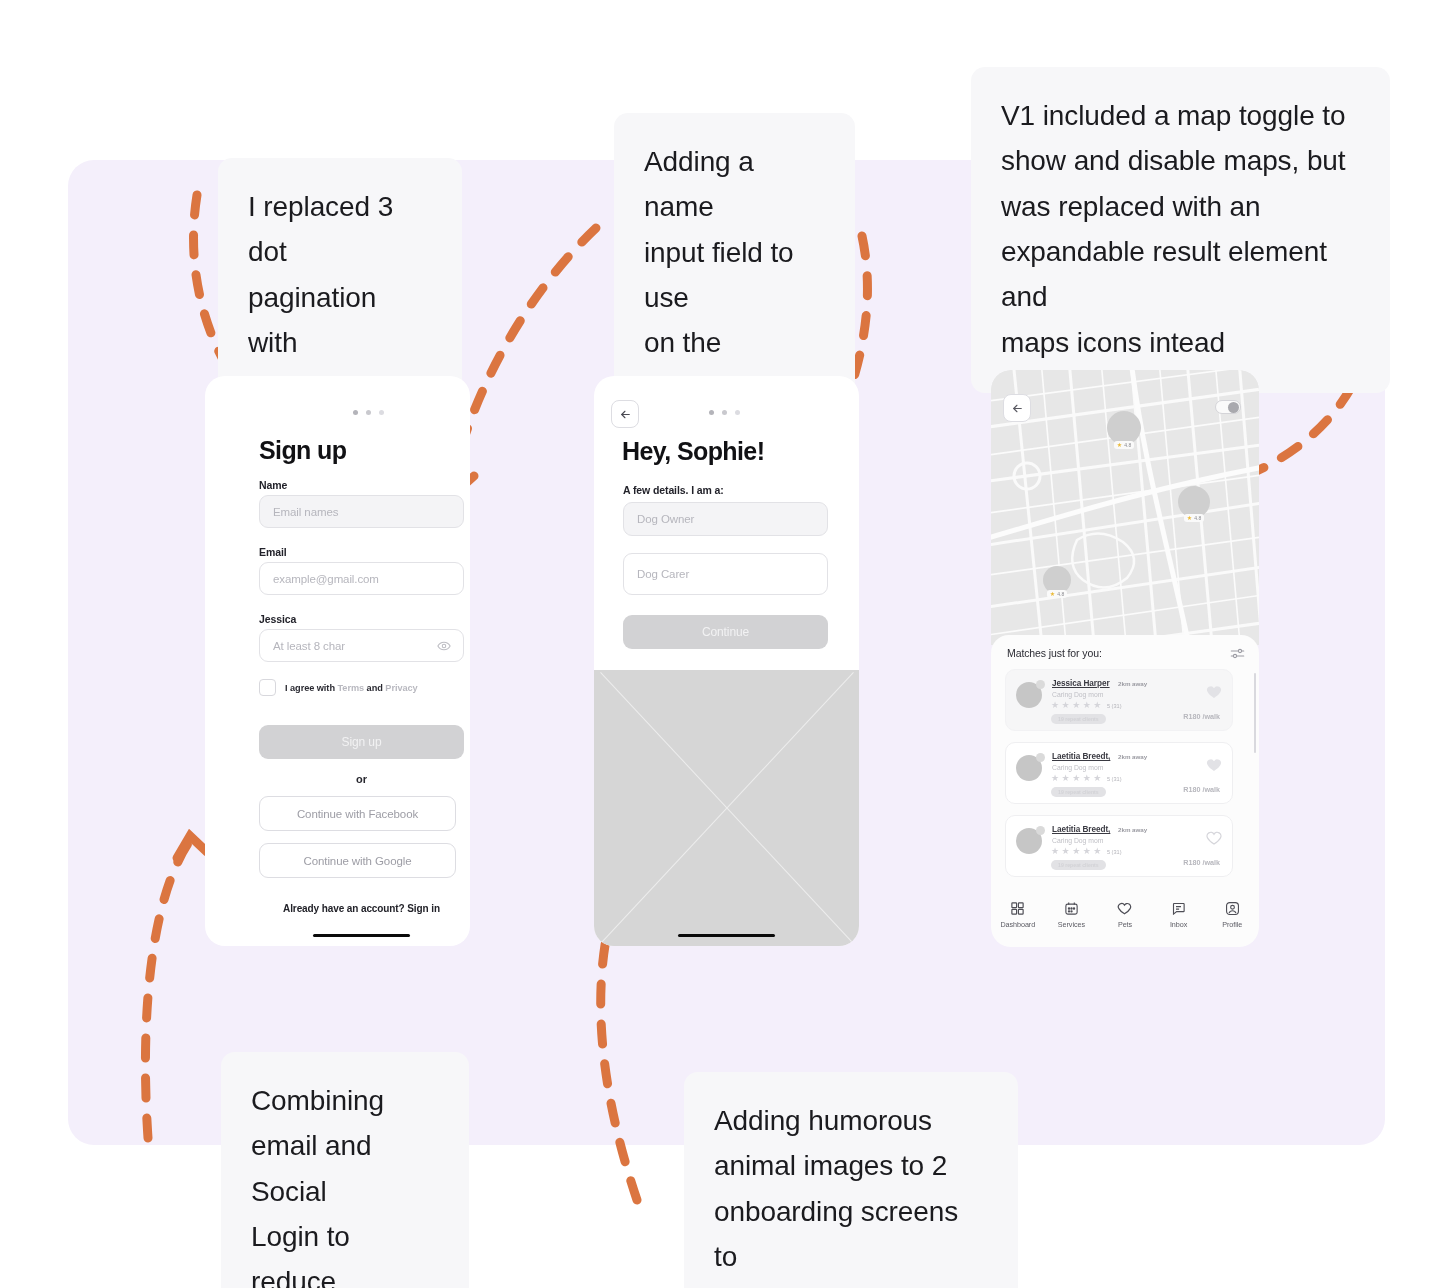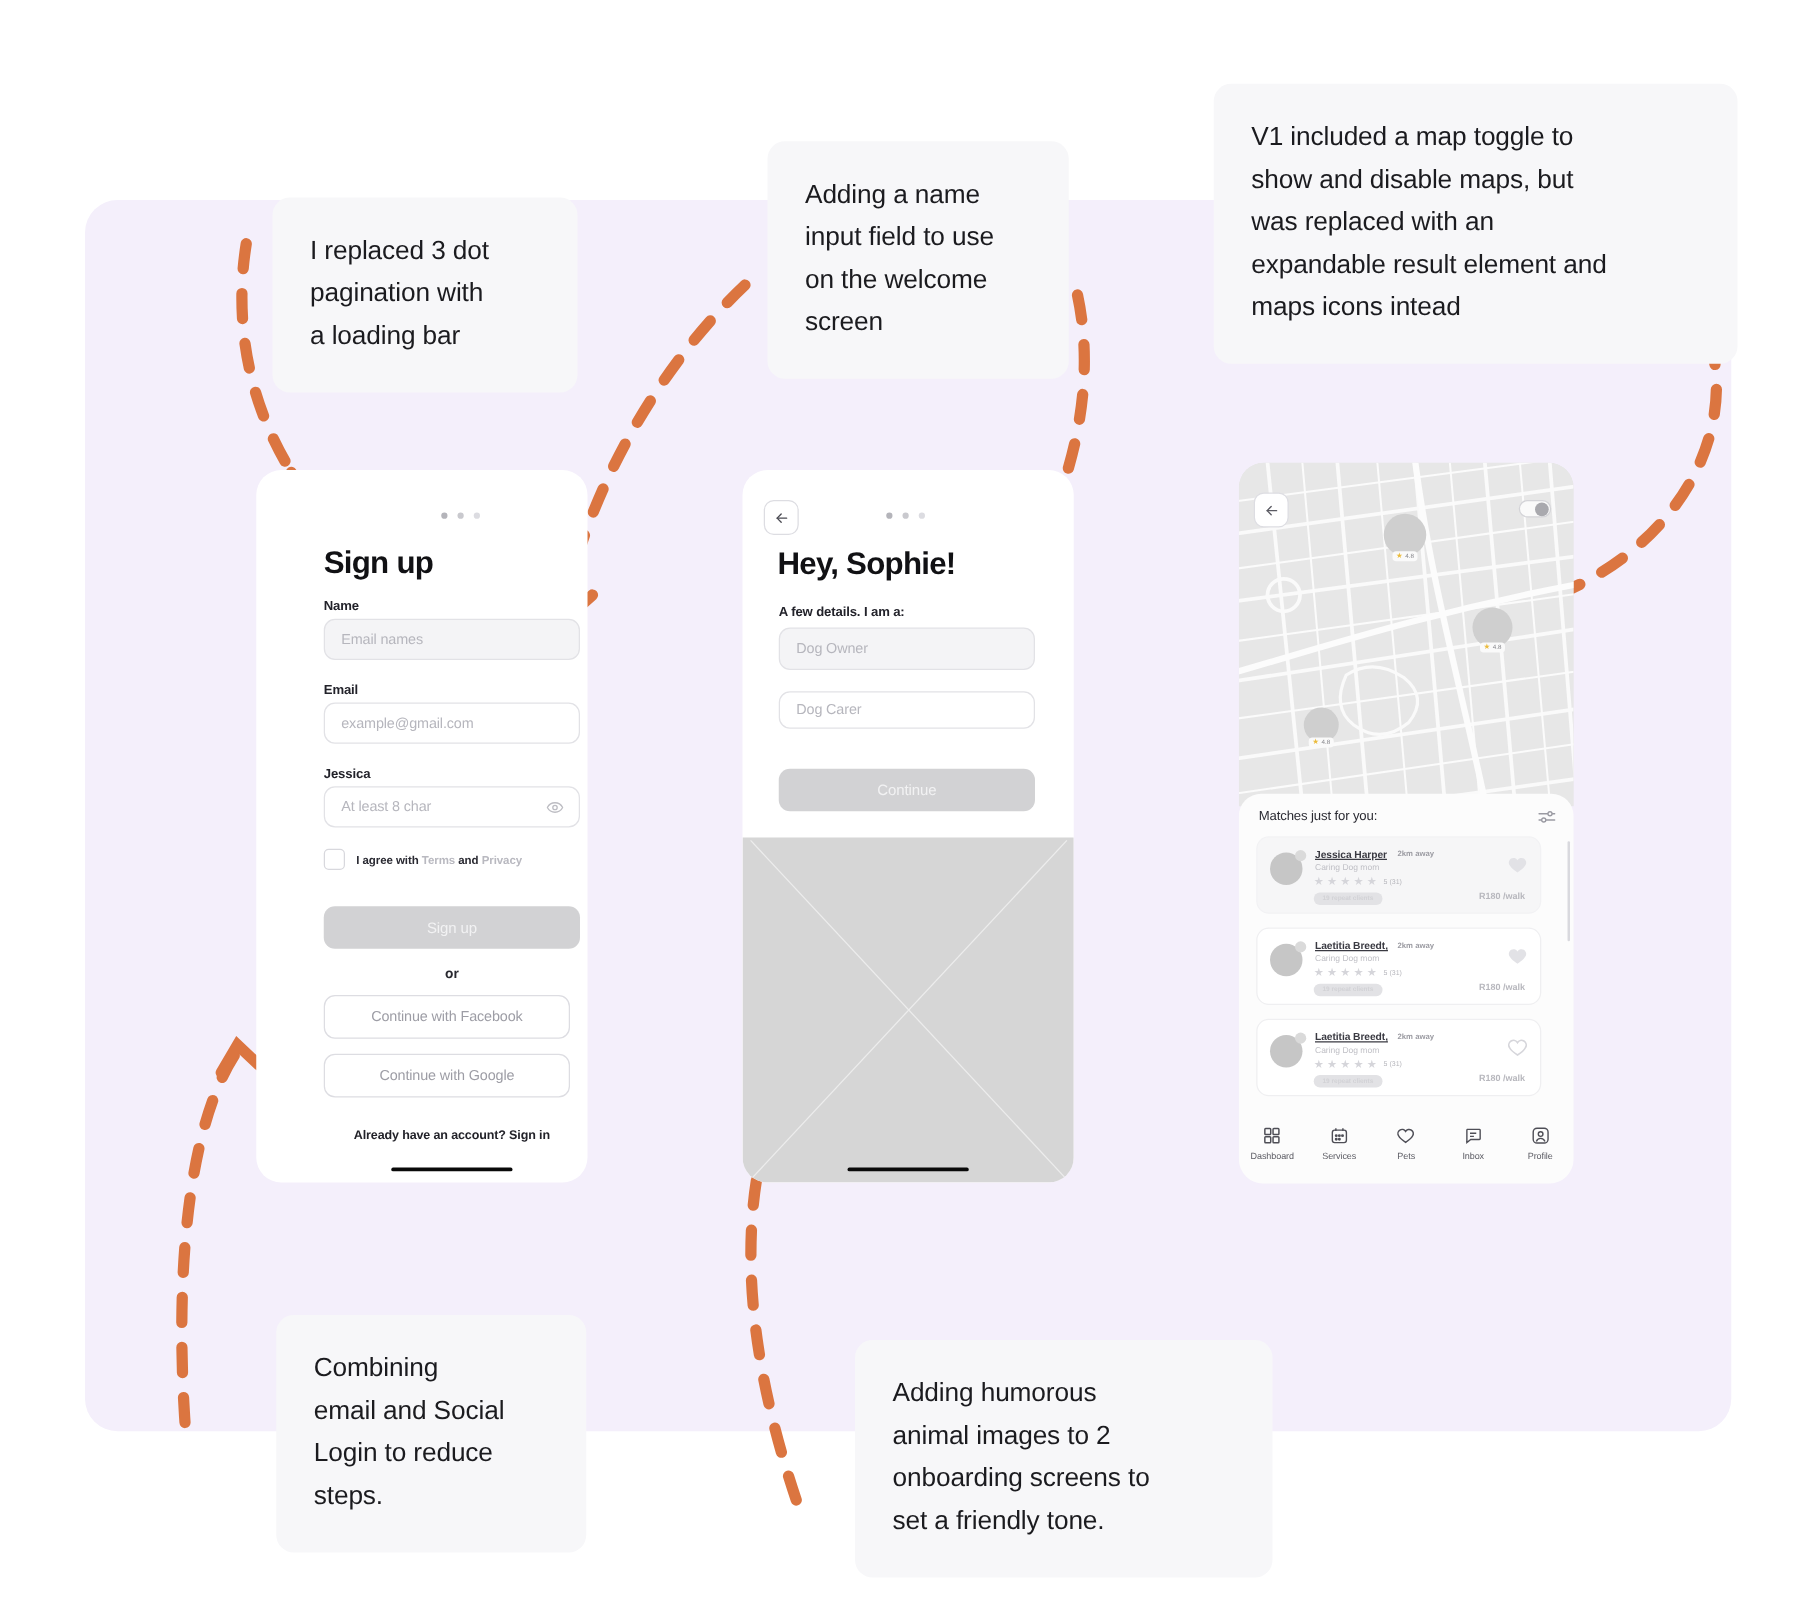--- a/index.html
+++ b/index.html
@@ -28,21 +28,21 @@
   }
 
   
   .callout {
     position: absolute;
     background: #F7F7F9;
     border-radius: 14px;
     padding: 26px 30px 28px 30px;
     box-sizing: border-box;
     color: #1B1B1F;
-    font-size: 21px;
+    font-size: 28px;
     line-height: 1.62;
     letter-spacing: -0.1px;
     font-weight: 400;
   }
   .callout p { margin: 0; white-space: pre-line; }
 
   #callout-pagination { left: 218px; top: 158px;  width: 244px; }
   #callout-name-field  { left: 614px; top: 113px;  width: 241px; }
   #callout-map-toggle  { left: 971px; top: 67px;   width: 419px; }
   #callout-social      { left: 221px; top: 1052px; width: 248px; }
@@ -549,21 +549,21 @@
       <span class="d3"></span>
     </div>
 
     <div class="screen-title" style="left:28px; top:61px;">Hey, Sophie!</div>
 
     <div class="sub-label" style="left:29px; top:108px;">A few details. I am a:</div>
 
     <div class="input filled" style="left:29px; top:126px; width:205px; height:34px;">
       <span>Dog Owner</span>
     </div>
-    <div class="input" style="left:29px; top:177px; width:205px; height:30px;">
+    <div class="input" style="left:29px; top:177px; width:205px; height:42px;">
       <span>Dog Carer</span>
     </div>
 
     <div class="btn-primary" style="left:29px; top:239px; width:205px; height:34px;">
       <span>Continue</span>
     </div>
 
     <div class="img-placeholder" style="left:0px; top:294px; width:265px; height:276px;">
       <div class="x1"></div>
       <div class="x2"></div>

